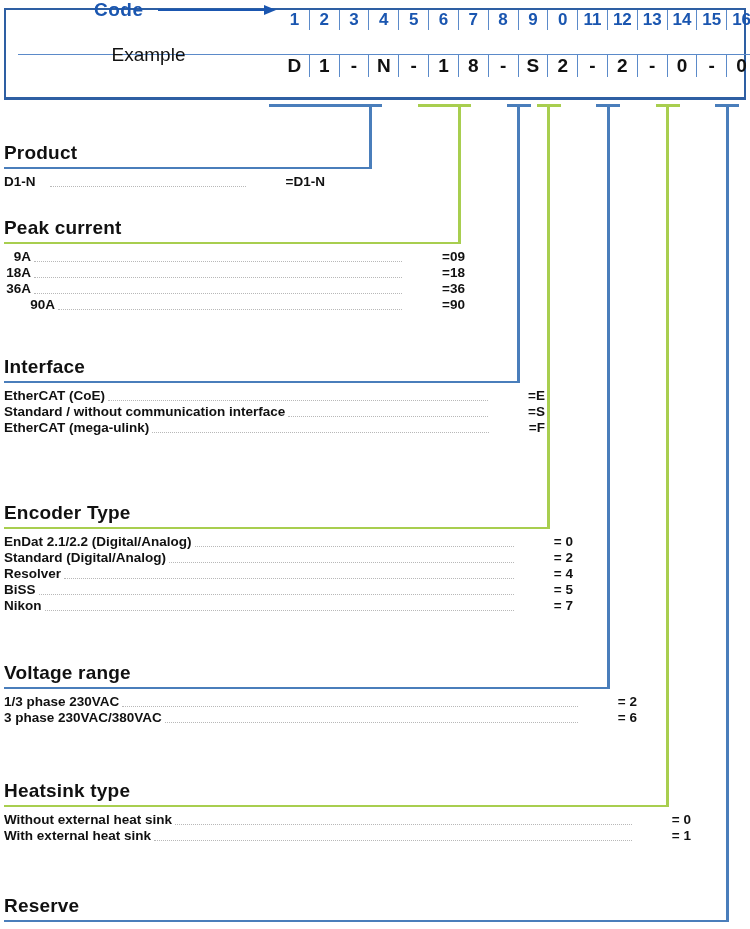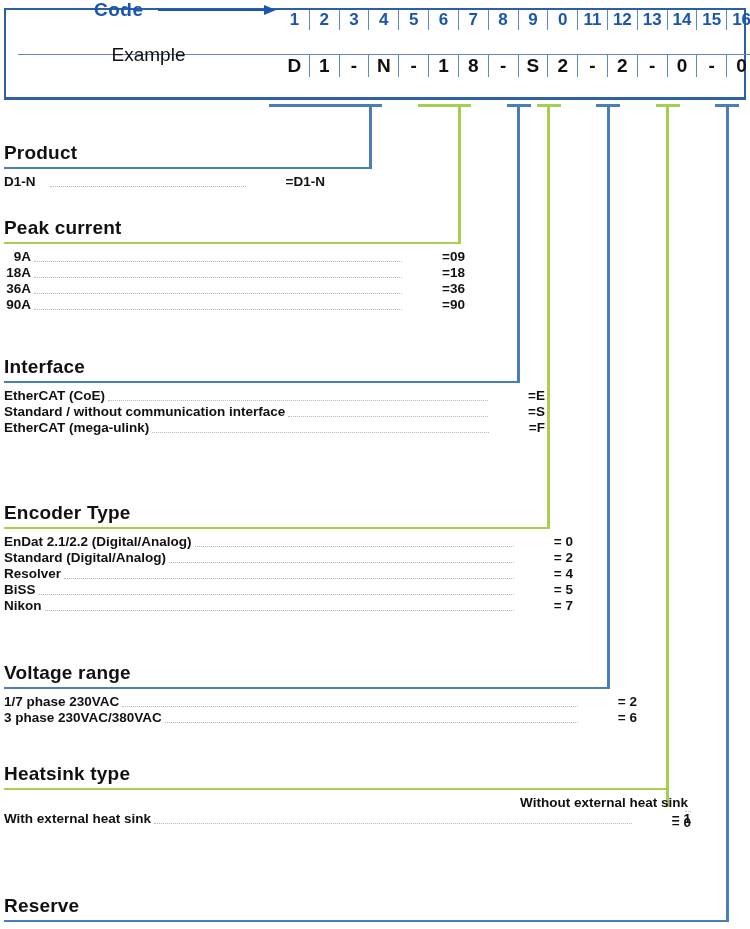--- a/index.html
+++ b/index.html
@@ -231,21 +231,21 @@
             <span class="name" style="width: 30px;">18A</span>
             <span class="leader"></span>
             <span class="val">=18</span>
           </div>
           <div class="opt name-right" style="width: 461px;">
             <span class="name" style="width: 30px;">36A</span>
             <span class="leader"></span>
             <span class="val">=36</span>
           </div>
           <div class="opt name-right" style="width: 461px;">
-            <span class="name" style="width: 30px;">90A</span>
+            <span class="name" style="width: 30px; margin-left: 24px;">90A</span>
             <span class="leader"></span>
             <span class="val">=90</span>
           </div>
         </div>
       </div>
       <div class="section" style="top: 357px;">
         <div class="sec-title">Interface</div>
         <div class="sec-rule" style="background: rgb(74, 126, 187); width: 516.375px;"></div>
         <div class="opt-list">
           <div class="opt" style="width: 541px;">
@@ -294,36 +294,36 @@
             <span class="leader"></span>
             <span class="val">= 7</span>
           </div>
         </div>
       </div>
       <div class="section" style="top: 663px;">
         <div class="sec-title">Voltage range</div>
         <div class="sec-rule" style="background: rgb(74, 126, 187); width: 605.625px;"></div>
         <div class="opt-list">
           <div class="opt" style="width: 633px;">
-            <span class="name">1/7 phase 230VAC</span>
+            <span class="name">1/3 phase 230VAC</span>
             <span class="leader"></span>
             <span class="val">= 2</span>
           </div>
           <div class="opt" style="width: 633px;">
             <span class="name">3 phase 230VAC/380VAC</span>
             <span class="leader"></span>
             <span class="val">= 6</span>
           </div>
         </div>
       </div>
-      <div class="section" style="top: 764px;">
+      <div class="section" style="top: 781px;">
         <div class="sec-title">Heatsink type</div>
         <div class="sec-rule" style="background: rgb(168, 206, 79); width: 665.125px;"></div>
         <div class="opt-list">
-          <div class="opt" style="width: 687px; flex-direction: column;">
+          <div class="opt" style="width: 687px;">
             <span class="name">Without external heat sink</span>
             <span class="leader"></span>
             <span class="val">= 0</span>
           </div>
           <div class="opt" style="width: 687px;">
             <span class="name">With external heat sink</span>
             <span class="leader"></span>
             <span class="val">= 1</span>
           </div>
         </div>

